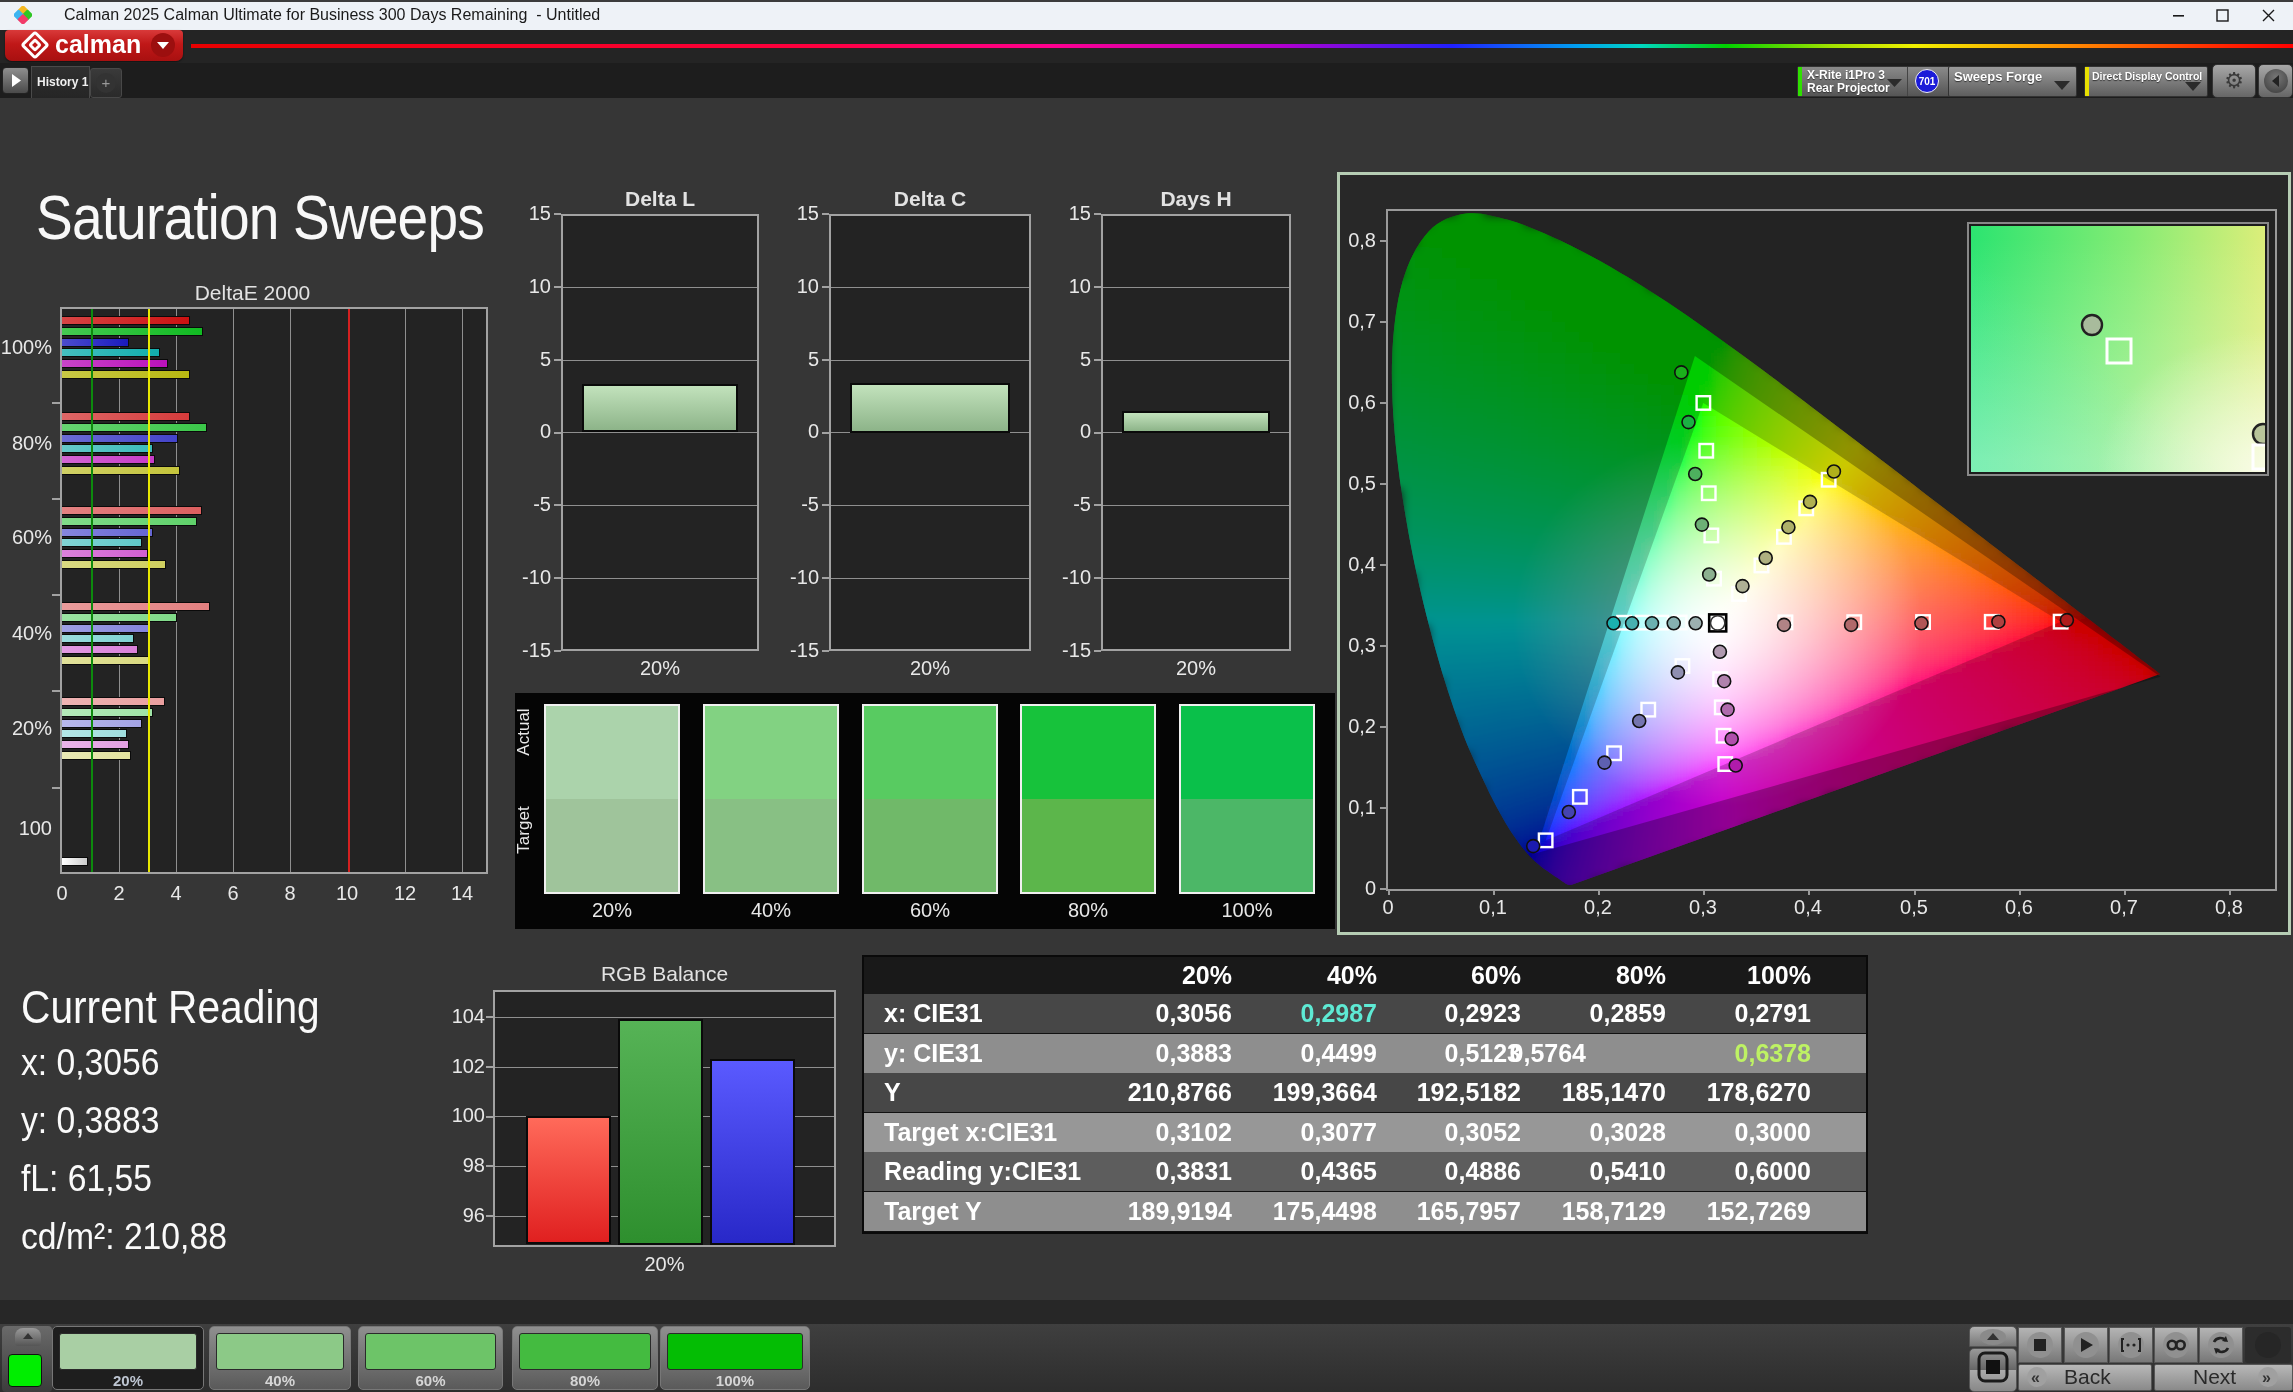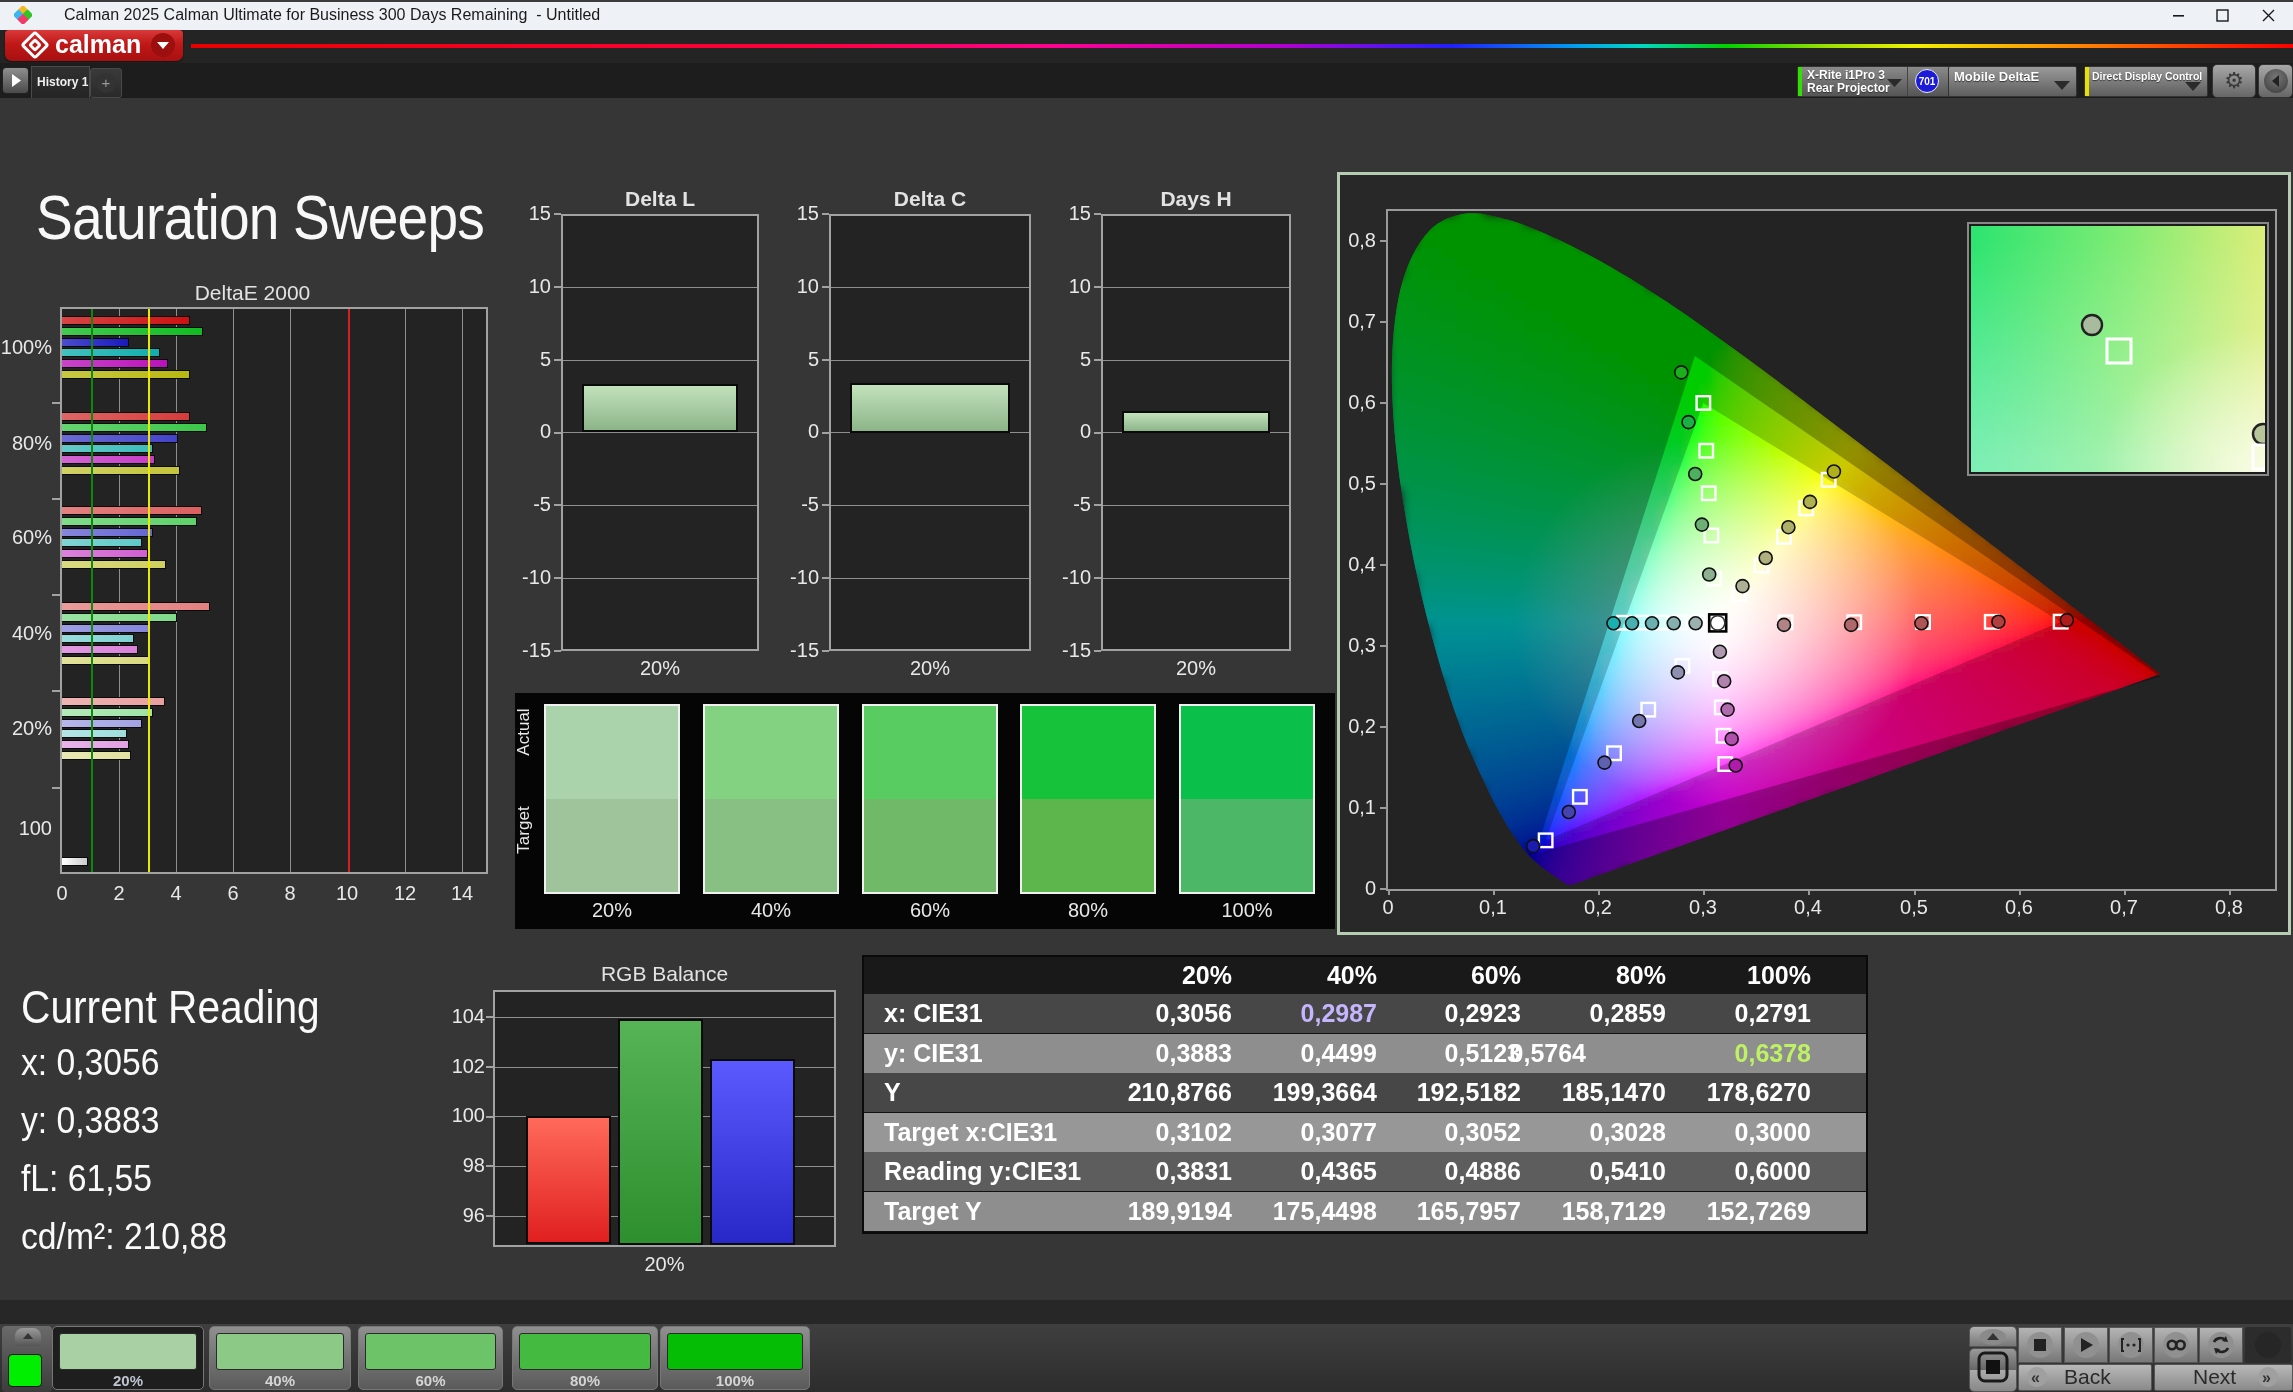--- a/index.html
+++ b/index.html
@@ -74,21 +74,21 @@
 <div class="abs" id="tb1" style="left:1797px;top:66px;width:164px;height:31px;background:linear-gradient(#8a8a8a,#555);border-radius:2px;border:1px solid #333">
   <div class="abs" style="left:0;top:0;width:4px;height:29px;background:#2fe000"></div>
   <div class="abs" style="left:9px;top:2px;color:#fff;font-size:12px;font-weight:700;line-height:13px;text-shadow:0 1px 1px #333;white-space:nowrap">X-Rite i1Pro 3<br>Rear Projector</div>
   <svg class="abs" style="left:88px;top:9px" width="17" height="13">
         <path d="M1 3 L16 3 L8.5 11 Z" fill="#2b2b2b"></path>
       </svg>
   <div class="abs" style="left:109px;top:0;width:1px;height:29px;background:#444"></div>
   <div class="abs" style="left:117px;top:2px;width:24px;height:24px;border-radius:50%;background:#1b1bd8;border:1.5px solid #f0f0f0;color:#fff;font-size:10px;font-weight:700;text-align:center;line-height:23px">701</div>
 </div>
 <div class="abs" id="tb2" style="left:1948px;top:66px;width:129px;height:31px;background:linear-gradient(#9a9a9a,#5e5e5e);border-radius:2px;border:1px solid #333">
-  <div class="abs" style="left:5px;top:2px;color:#fff;font-size:13px;font-weight:700;text-shadow:0 1px 1px #333">Mobile DeltaE</div>
+  <div class="abs" style="left:5px;top:2px;color:#fff;font-size:13px;font-weight:700;text-shadow:0 1px 1px #333">Sweeps Forge</div>
   <svg class="abs" style="left:104px;top:11px" width="18" height="14">
         <path d="M1 3 L17 3 L9 12 Z" fill="#2b2b2b"></path>
       </svg>
 </div>
 <div class="abs" id="tb3" style="left:2084px;top:66px;width:124px;height:31px;background:linear-gradient(#9a9a9a,#5e5e5e);border-radius:2px;border:1px solid #333">
   <div class="abs" style="left:0;top:0;width:4px;height:29px;background:#e8e000"></div>
   <div class="abs" style="left:7px;top:3px;color:#fff;font-size:10.5px;font-weight:700;white-space:nowrap;text-shadow:0 1px 1px #333">Direct Display Control</div>
   <svg class="abs" style="left:99px;top:12px" width="18" height="14">
         <path d="M1 3 L17 3 L9 12 Z" fill="#2b2b2b"></path>
       </svg>
@@ -2516,21 +2516,21 @@
 <div class="abs" style="left:862px;top:955px;width:1006px;height:279px;background:#111;border:2px solid #0a0a0a"></div>
 <div class="abs" style="left:864px;top:957px;width:1002px;height:37px;background:#191919"></div>
 <div class="abs" style="left:1092px;top:961px;width:140px;text-align:right;color:#fff;font-size:25px;font-weight:700">20%</div>
 <div class="abs" style="left:1237px;top:961px;width:140px;text-align:right;color:#fff;font-size:25px;font-weight:700">40%</div>
 <div class="abs" style="left:1381px;top:961px;width:140px;text-align:right;color:#fff;font-size:25px;font-weight:700">60%</div>
 <div class="abs" style="left:1526px;top:961px;width:140px;text-align:right;color:#fff;font-size:25px;font-weight:700">80%</div>
 <div class="abs" style="left:1671px;top:961px;width:140px;text-align:right;color:#fff;font-size:25px;font-weight:700">100%</div>
 <div class="abs" style="left:864px;top:994px;width:1002px;height:39px;background:#474747"></div>
 <div class="abs" style="left:884px;top:999px;color:#fff;font-size:25px;font-weight:700">x: CIE31</div>
 <div class="abs" style="left:1072px;top:999px;width:160px;text-align:right;color:#fff;font-size:25px;font-weight:700">0,3056</div>
-<div class="abs" style="left:1217px;top:999px;width:160px;text-align:right;color:#c4b5fd;font-size:25px;font-weight:700">0,2987</div>
+<div class="abs" style="left:1217px;top:999px;width:160px;text-align:right;color:#5eead4;font-size:25px;font-weight:700">0,2987</div>
 <div class="abs" style="left:1361px;top:999px;width:160px;text-align:right;color:#fff;font-size:25px;font-weight:700">0,2923</div>
 <div class="abs" style="left:1506px;top:999px;width:160px;text-align:right;color:#fff;font-size:25px;font-weight:700">0,2859</div>
 <div class="abs" style="left:1651px;top:999px;width:160px;text-align:right;color:#fff;font-size:25px;font-weight:700">0,2791</div>
 <div class="abs" style="left:864px;top:1033.6px;width:1002px;height:39px;background:#8e8e8e"></div>
 <div class="abs" style="left:884px;top:1038.6px;color:#fff;font-size:25px;font-weight:700">y: CIE31</div>
 <div class="abs" style="left:1072px;top:1038.6px;width:160px;text-align:right;color:#fff;font-size:25px;font-weight:700">0,3883</div>
 <div class="abs" style="left:1217px;top:1038.6px;width:160px;text-align:right;color:#fff;font-size:25px;font-weight:700">0,4499</div>
 <div class="abs" style="left:1361px;top:1038.6px;width:160px;text-align:right;color:#fff;font-size:25px;font-weight:700">0,5123</div>
 <div class="abs" style="left:1426px;top:1038.6px;width:160px;text-align:right;color:#fff;font-size:25px;font-weight:700">0,5764</div>
 <div class="abs" style="left:1651px;top:1038.6px;width:160px;text-align:right;color:#bef264;font-size:25px;font-weight:700">0,6378</div>

